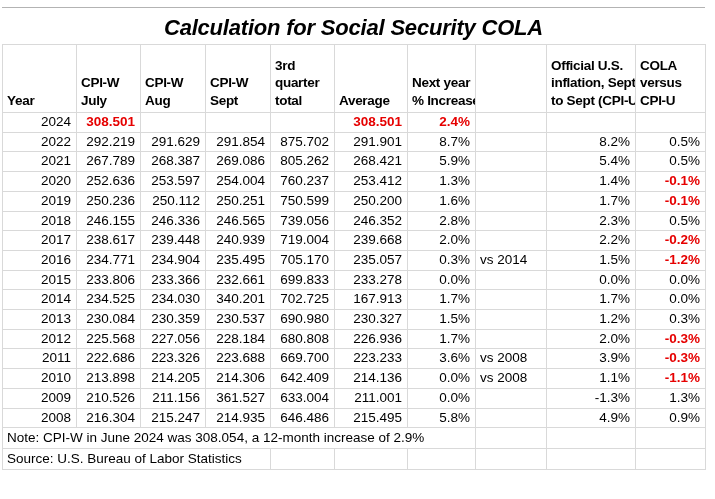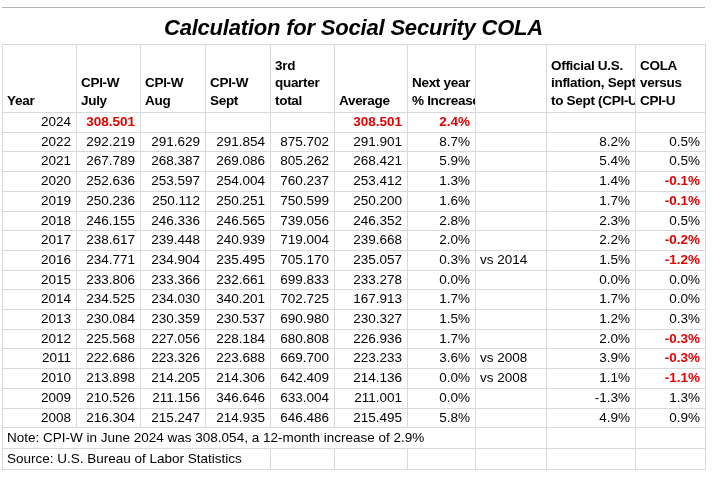--- a/index.html
+++ b/index.html
@@ -284,21 +284,21 @@
           <td>214.136</td>
           <td>0.0%</td>
           <td class="notecol">vs 2008</td>
           <td>1.1%</td>
           <td class="red">-1.1%</td>
         </tr>
         <tr>
           <td>2009</td>
           <td>210.526</td>
           <td>211.156</td>
-          <td>346.646</td>
+          <td>361.527</td>
           <td>633.004</td>
           <td>211.001</td>
           <td>0.0%</td>
           <td class="notecol"></td>
           <td>-1.3%</td>
           <td>1.3%</td>
         </tr>
         <tr>
           <td>2008</td>
           <td>216.304</td>

